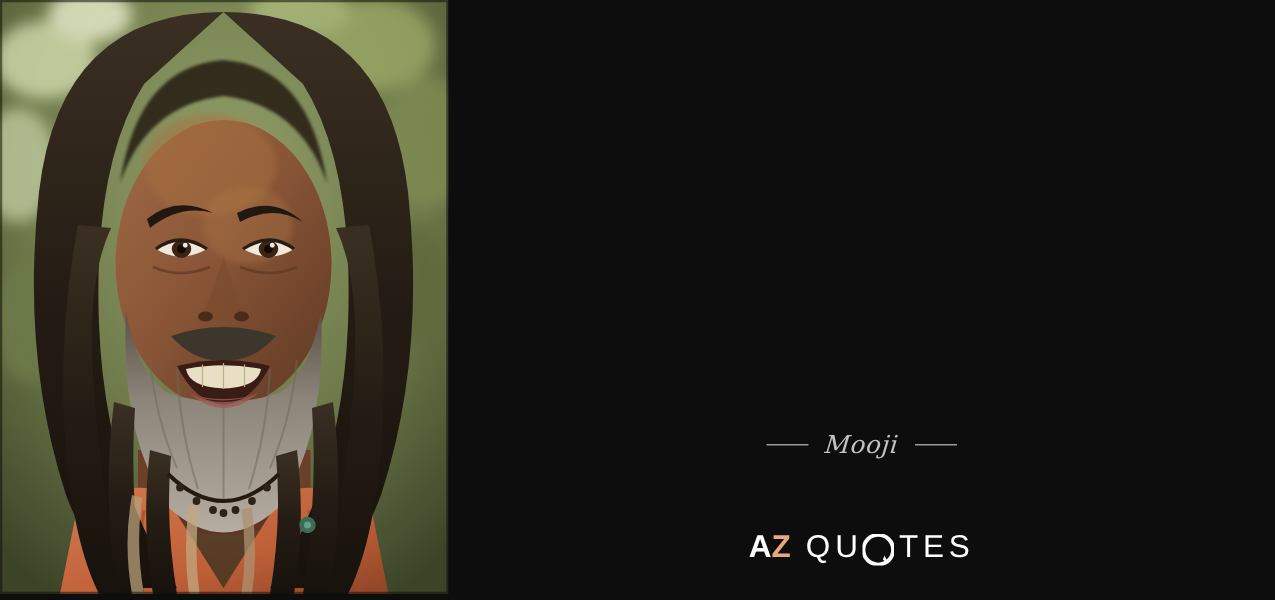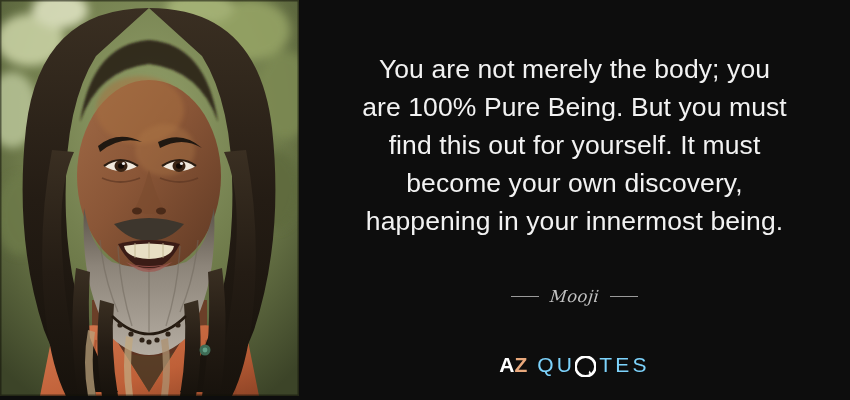--- a/index.html
+++ b/index.html
@@ -96,21 +96,21 @@
     font-weight: bold;
     letter-spacing: 0px;
     line-height: 1;
   }
   #logo-a { color: #ffffff; }
   #logo-z { color: #e8a87c; }
   #logo-gap { width: 10px; }
   .logo-q {
     font-size: 21px;
     font-weight: 500;
-    color: #7dd3fc;
+    color: #ffffff;
     letter-spacing: 3.2px;
     line-height: 1;
   }
   #bubble-wrap {
     position: relative;
     display: inline-block;
     width: 21px;
     height: 21px;
     margin: 0 3.2px 0 0;
     vertical-align: middle;
@@ -268,25 +268,20 @@
       </g>
       <circle cx="205" cy="350" r="5.5" fill="#3e6b55"></circle>
       <circle cx="205" cy="350" r="2.4" fill="#63a087"></circle>
 
       <rect width="299" height="396" fill="none" stroke="#111008" stroke-width="3" opacity="0.55"></rect>
     </svg>
   </div>
 
   <div id="quote-area">
 
-    <div id="quote-text">You are not merely the body; you
-are 100% Pure Being. But you must
-find this out for yourself. It must
-become your own discovery,
-happening in your innermost being.</div>
 
     <div id="author-row">
       <span class="rule"></span>
       <span id="author-name">Mooji</span>
       <span class="rule"></span>
     </div>
 
     <div id="logo">
       <div id="logo-inner">
         <span class="logo-az" id="logo-a">A</span>

